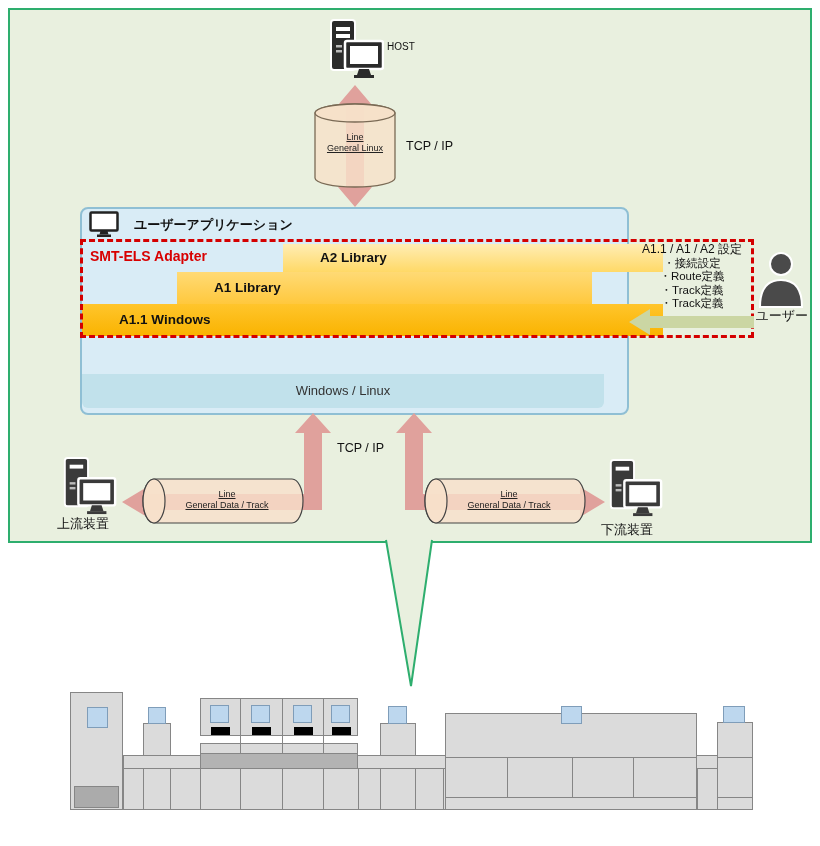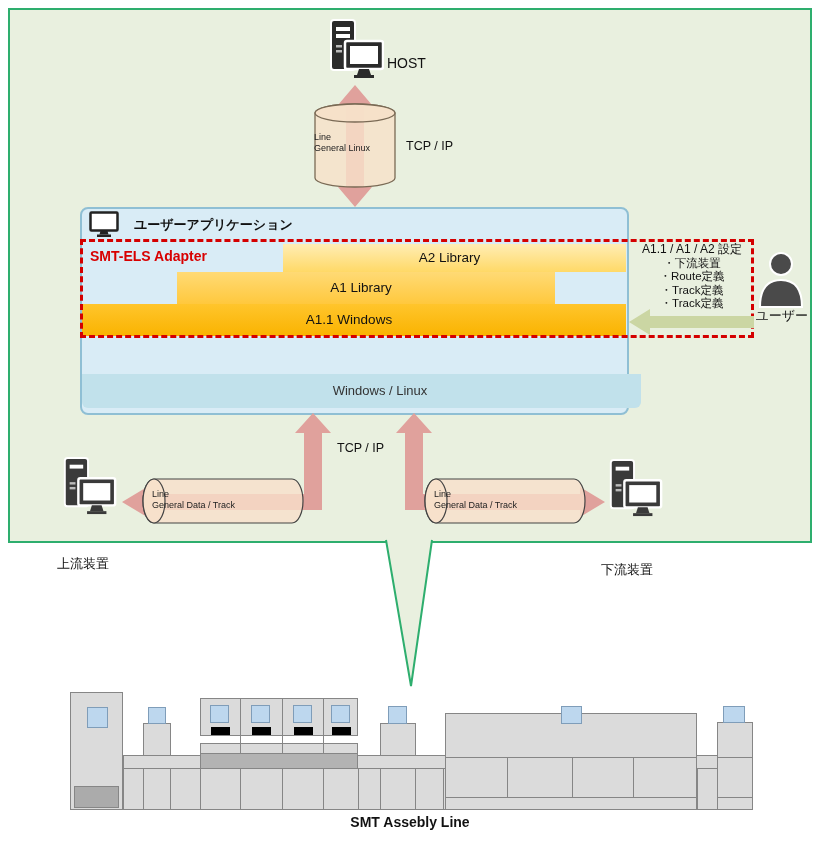--- a/index.html
+++ b/index.html
@@ -1,28 +1,28 @@
 <!DOCTYPE html>
 <html><head>
 <meta charset="utf-8">
 <style>
   html,body{margin:0;padding:0;background:#fff;}
   .stage{position:relative;width:820px;height:846px;background:#fff;font-family:"Liberation Sans",sans-serif;overflow:hidden;}
   .abs{position:absolute;}
   .green-box{left:8px;top:8px;width:800px;height:531px;background:#E9F0DF;border:2px solid #2EAE6E;}
   .lbl{color:#111;}
   .app-box{left:80px;top:207px;width:545px;height:204px;background:#D9ECF6;border:2px solid #8FBFD4;border-radius:8px;}
-  .layer{position:absolute;text-align:center;font-weight:normal;font-size:13.5px;color:#111;}
+  .layer{position:absolute;text-align:left;font-weight:bold;font-size:13.5px;color:#111;padding-left:37px;}
   .layer span{display:inline-block;padding-right:10px;}
   .band{position:absolute;text-align:center;font-size:13px;color:#333;}
   .dashed-box{left:80px;top:239px;width:674px;height:99px;border:3px dashed #D40000;box-sizing:border-box;}
   .note{left:632px;top:243px;width:120px;text-align:center;font-size:11.5px;line-height:13.5px;color:#111;}
   .note .t{font-size:12px;}
-  .cyl-text{font-size:9px;line-height:11px;color:#222;}
-  .dev-label{font-size:13px;color:#111;margin-top:40px;}
+  .cyl-text{text-align:center;font-size:9px;line-height:11px;color:#222;text-decoration:underline;}
+  .dev-label{font-size:13px;color:#111;}
   .m{position:absolute;background:#DBDBDB;border:1px solid #868686;box-sizing:border-box;}
   .mw{position:absolute;background:#BDD7EE;border:1px solid #7F9DB9;box-sizing:border-box;}
   .mb{position:absolute;background:#000;}
   .mdiv{position:absolute;width:1px;background:#868686;}
   .caption{font-weight:bold;font-size:14px;color:#111;}
 </style>
 </head>
 <body>
 
 <div class="stage">
@@ -33,21 +33,21 @@
     <rect x="3" y="2" width="24" height="50" rx="3" fill="#2b2b2b" stroke="#fff" stroke-width="2"></rect>
     <rect x="8" y="9" width="14" height="4" fill="#fff"></rect>
     <rect x="8" y="16" width="14" height="4" fill="#fff"></rect>
     <rect x="8" y="27" width="6" height="2.5" fill="#bbb"></rect>
     <rect x="8" y="32" width="6" height="2.5" fill="#bbb"></rect>
     <rect x="17" y="23" width="38" height="28" rx="2" fill="#2b2b2b" stroke="#fff" stroke-width="2.5"></rect>
     <rect x="22" y="28" width="28" height="18" fill="#fff"></rect>
     <path d="M31 51 L41 51 L43 57 L29 57 Z" fill="#2b2b2b"></path>
     <rect x="26" y="57" width="20" height="3" fill="#2b2b2b"></rect>
   </svg>
-  <div class="abs lbl" style="left:387px;top:41px;font-size:14px;margin-top:14px;">HOST</div>
+  <div class="abs lbl" style="left:387px;top:41px;font-size:10px;">HOST</div>
 
   <svg class="abs" style="left:330px;top:85px;" width="50" height="122" viewBox="0 0 50 122">
     <polygon points="25,0 42,20 34,20 34,102 42,102 25,122 8,102 16,102 16,20 8,20" fill="#E0A19C"></polygon>
   </svg>
 
   <svg class="abs" style="left:314px;top:103px;" width="82" height="86" viewBox="0 0 82 86">
     <path d="M1 10 A40 9 0 0 1 81 10 L81 75 A40 9 0 0 1 1 75 Z" fill="rgba(246,224,201,0.82)" stroke="#7a6a55" stroke-width="1.3"></path>
     <ellipse cx="41" cy="10" rx="40" ry="9" fill="rgba(246,224,201,0.9)" stroke="#7a6a55" stroke-width="1.3"></ellipse>
   </svg>
   <div class="abs cyl-text" style="left:314px;top:132px;width:82px;">
@@ -63,27 +63,27 @@
     <rect x="8" y="23.5" width="14" height="2.5" fill="#222"></rect>
   </svg>
   <div class="abs lbl" style="left:134px;top:216px;font-size:13px;font-weight:600;">ユーザーアプリケーション</div>
 
   <div class="layer" style="left:283px;top:244px;width:343px;height:28px;line-height:28px;background:linear-gradient(180deg,#FFEDB4,#FFD967);"><span>A2 Library</span></div>
   <div class="layer" style="left:177px;top:272px;width:378px;height:32px;line-height:32px;background:linear-gradient(180deg,#FFDA75,#FFC83D);"><span>A1 Library</span></div>
   <div class="layer" style="left:82px;top:304px;width:544px;height:32px;line-height:32px;background:linear-gradient(180deg,#FFC52C,#FAB300);"><span>A1.1 Windows</span></div>
 
   <div class="abs" style="left:90px;top:248px;font-size:14px;font-weight:bold;color:#D80000;">SMT-ELS Adapter</div>
 
-  <div class="band" style="left:82px;top:374px;width:522px;height:34px;line-height:34px;background:#C1E1EB;border-radius:0 0 6px 6px;padding-left:37px;">Windows / Linux</div>
+  <div class="band" style="left:82px;top:374px;width:522px;height:34px;line-height:34px;background:#C1E1EB;border-radius:0 0 6px 6px;">Windows / Linux</div>
 
   <div class="abs dashed-box"></div>
 
   <div class="abs note">
     <div class="t">A1.1 / A1 / A2 設定</div>
-    <div>・下流装置</div>
+    <div>・接続設定</div>
     <div>・Route定義</div>
     <div>・Track定義</div>
     <div>・Track定義</div>
   </div>
 
   <svg class="abs" style="left:628px;top:308px;" width="126" height="28" viewBox="0 0 126 28">
     <polygon points="1,14 22,1 22,8 126,8 126,20 22,20 22,27" fill="#CBD6A3"></polygon>
   </svg>
 
   <svg class="abs" style="left:758px;top:252px;" width="46" height="56" viewBox="0 0 46 56">
@@ -193,15 +193,14 @@
     <div class="mdiv" style="left:572px;top:757px;height:41px;"></div>
     <div class="mdiv" style="left:633px;top:757px;height:41px;"></div>
     <div class="m" style="left:445px;top:797px;width:252px;height:13px;"></div>
 
     <div class="m" style="left:717px;top:722px;width:36px;height:88px;"></div>
     <div class="abs" style="left:717px;top:757px;width:36px;height:1px;background:#868686;"></div>
     <div class="abs" style="left:717px;top:797px;width:36px;height:1px;background:#868686;"></div>
     <div class="mw" style="left:723px;top:706px;width:22px;height:17px;"></div>
   </div>
 
-  <div class="abs caption" style="left:0;top:814px;width:820px;text-align:center;">SMT Assebly Line</div>
 
 </div>
 
 </body></html>

